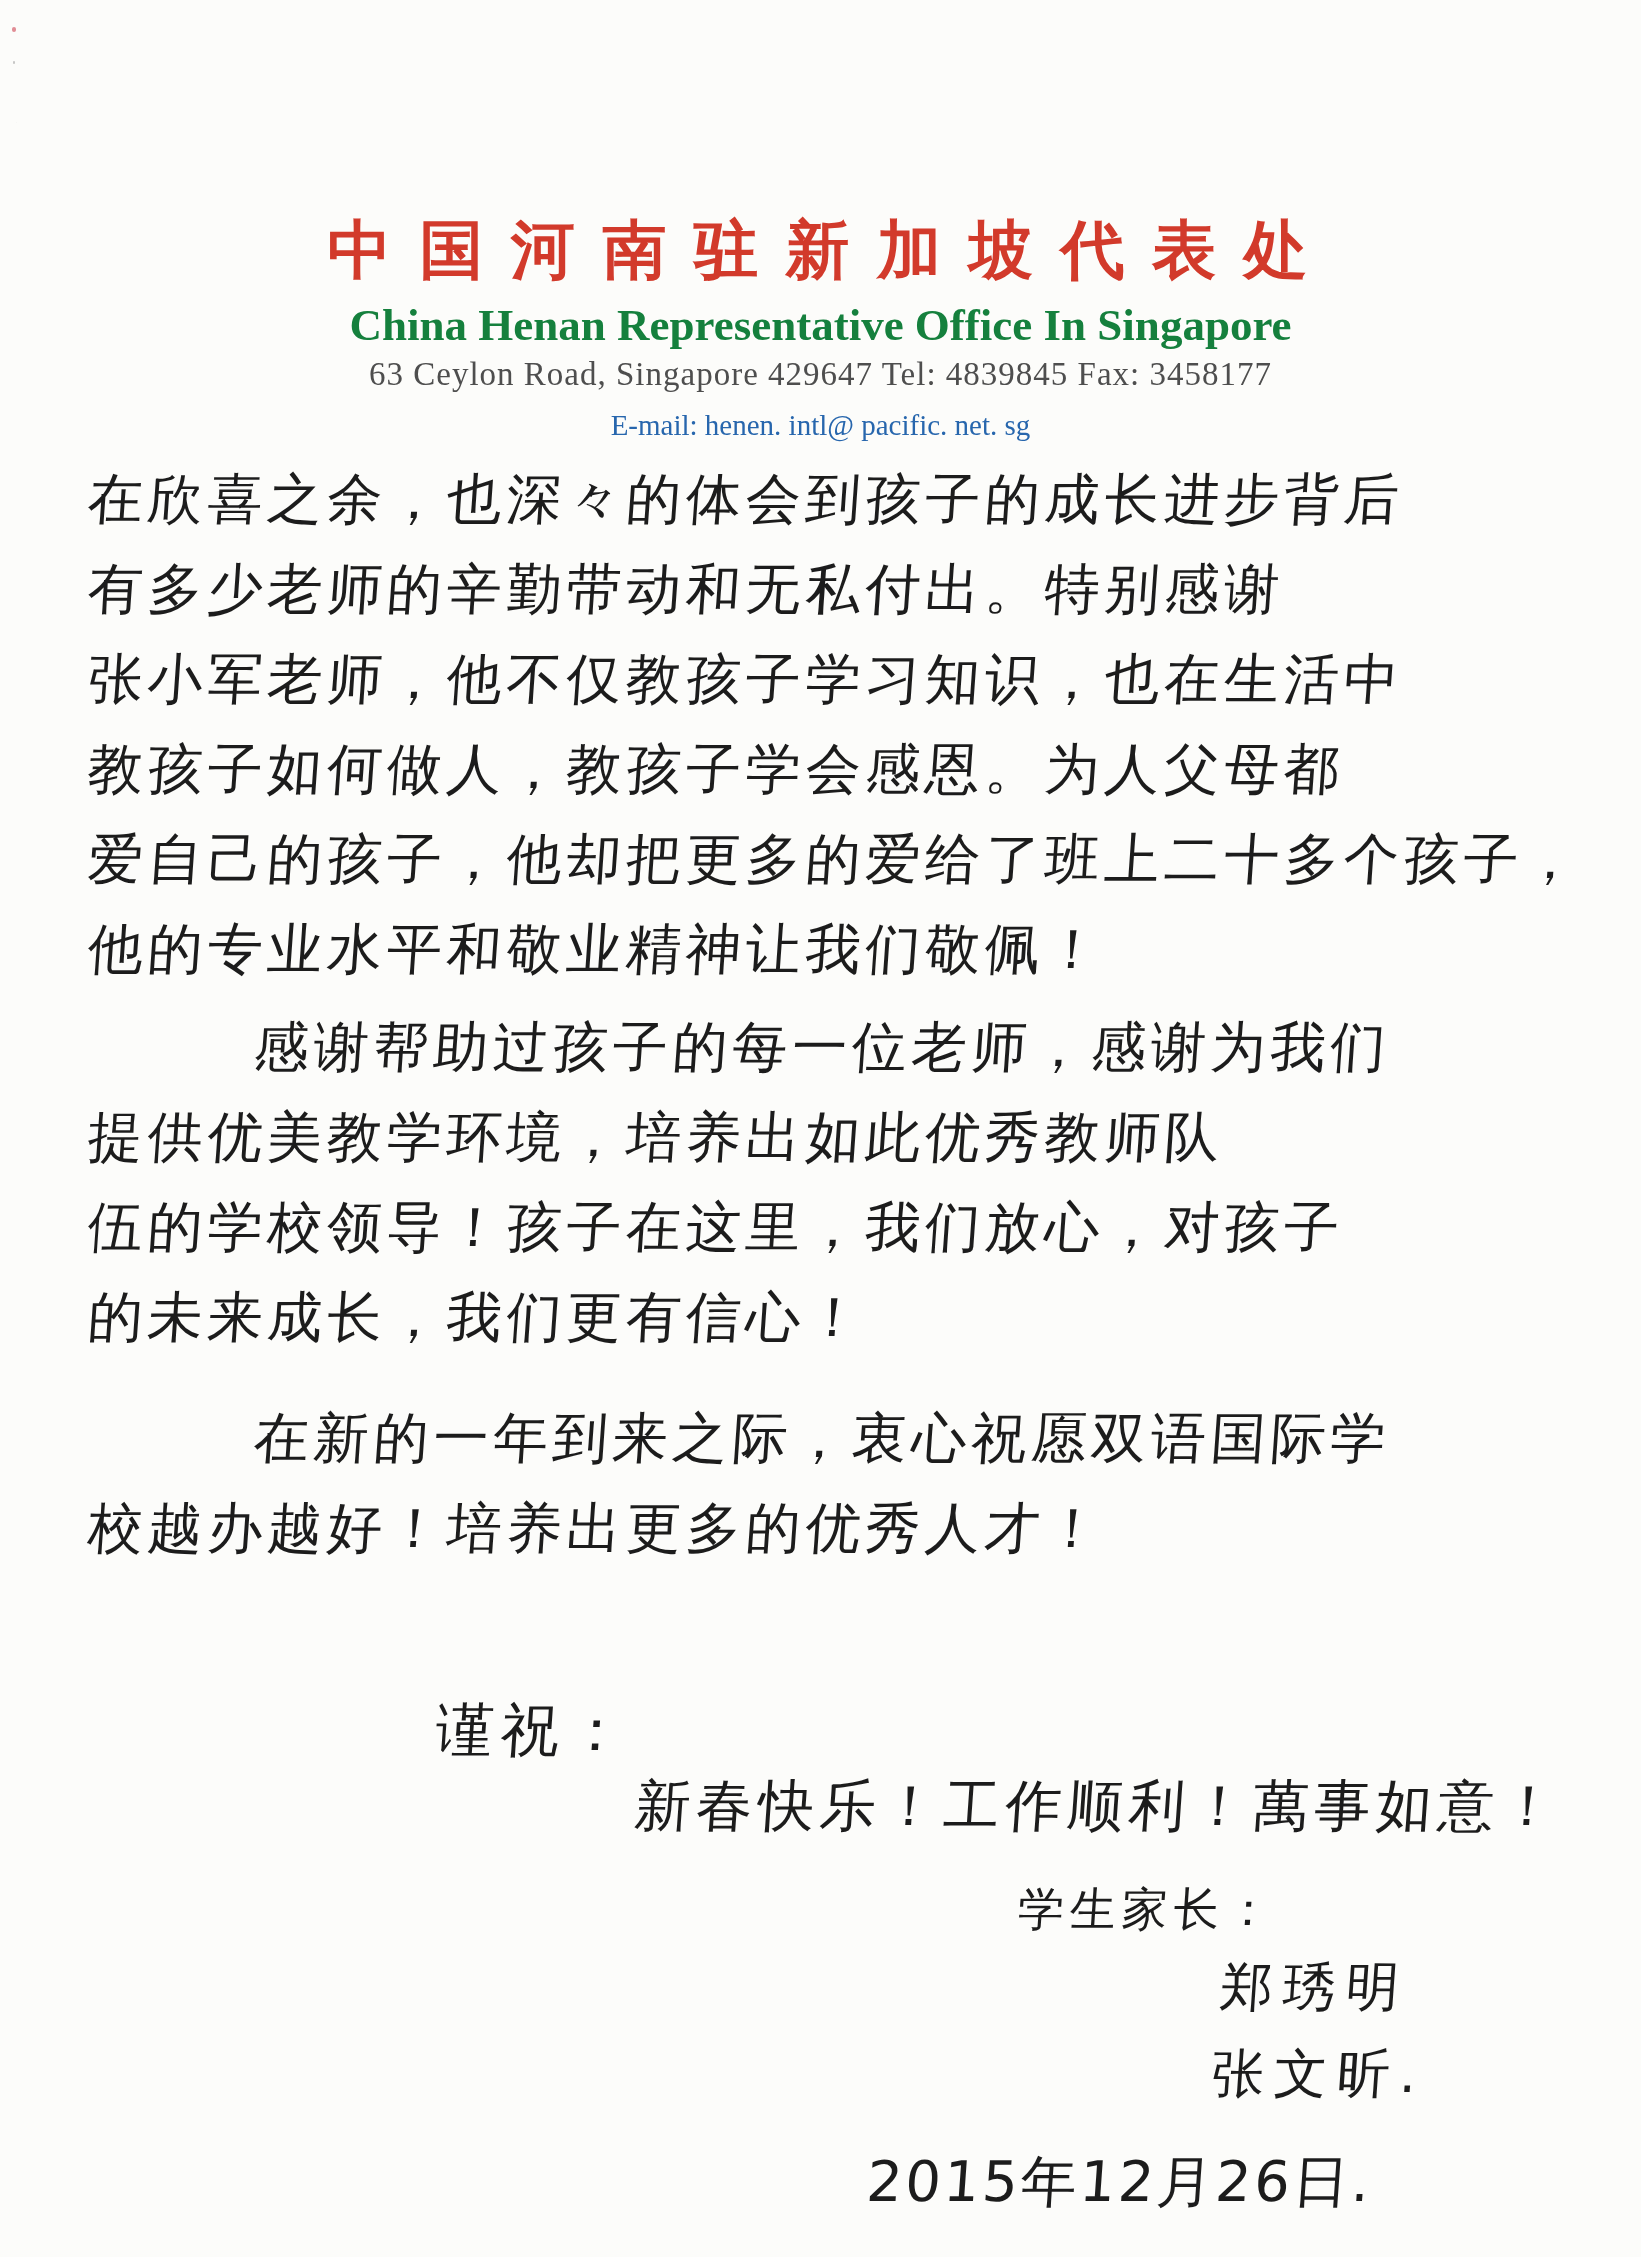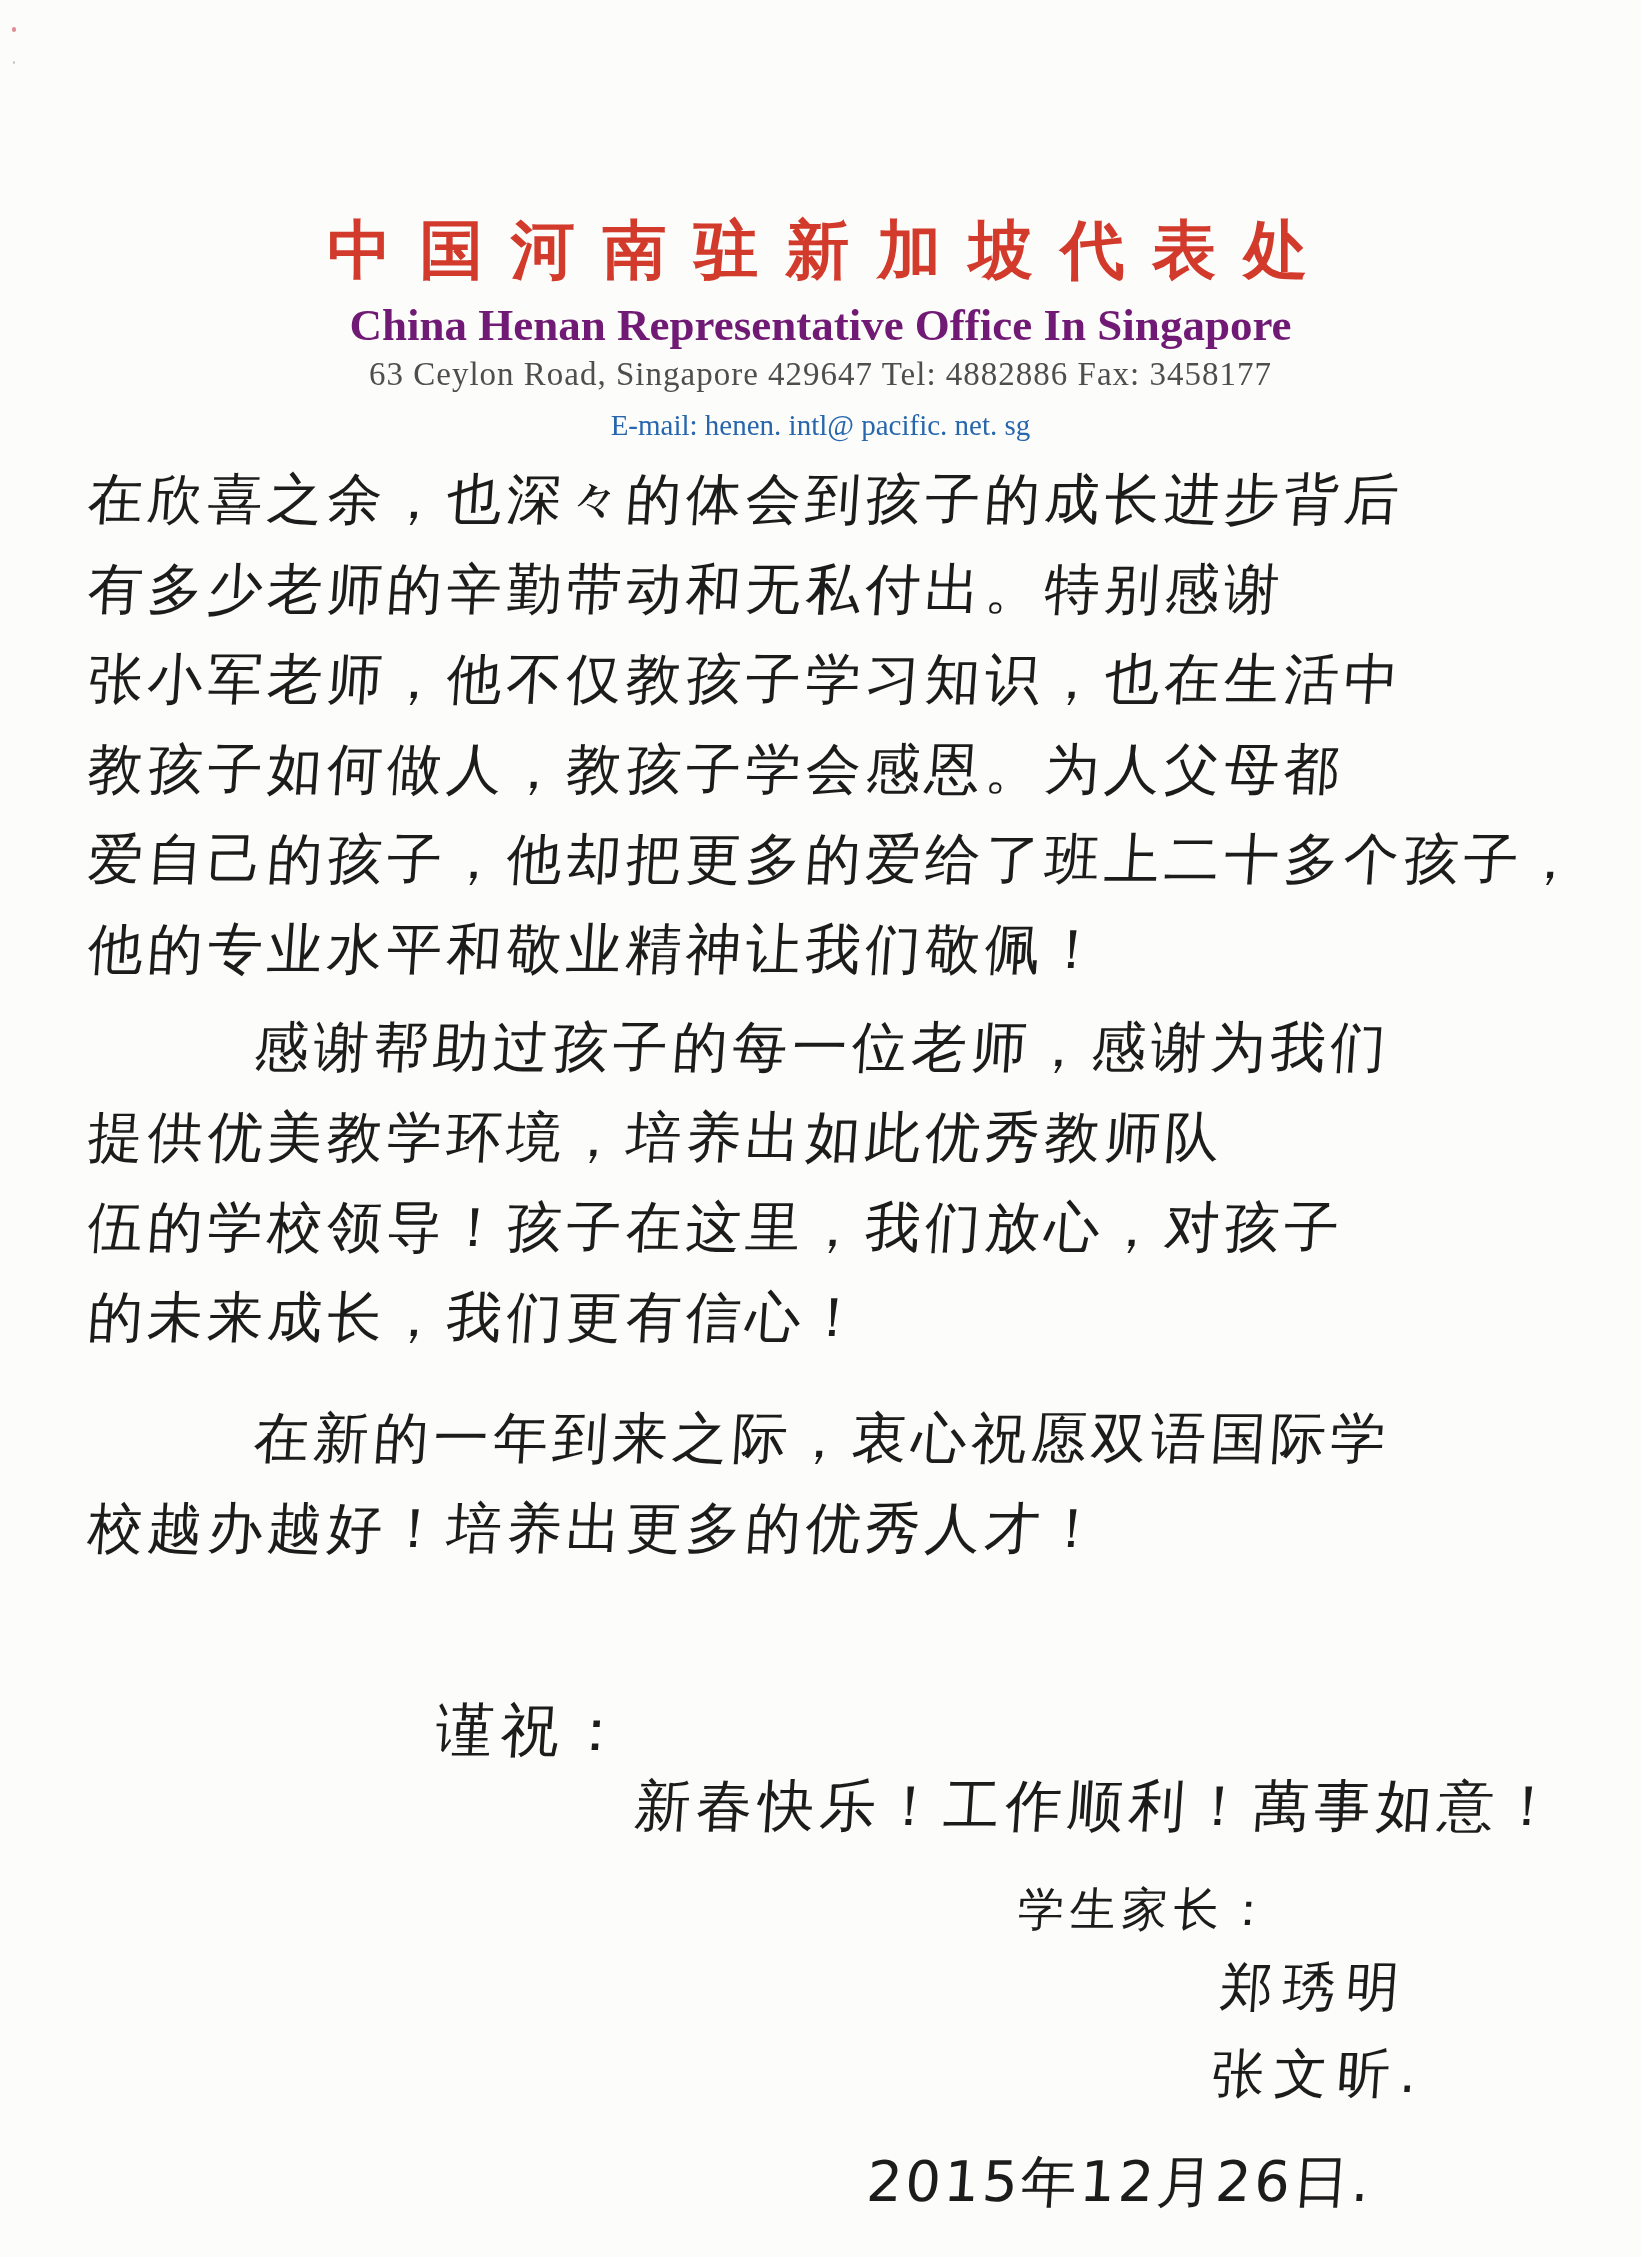--- a/index.html
+++ b/index.html
@@ -44,21 +44,21 @@
     letter-spacing: 5.8px;
     color: #d23a2b;
     white-space: nowrap;
   }
   .en-title {
     margin-top: 7.7px;
     font-family: "Liberation Serif", "DejaVu Serif", serif;
     font-weight: 700;
     font-size: 45px;
     line-height: 52px;
-    color: #701a75;
+    color: #15803d;
     white-space: nowrap;
   }
   .address {
     margin-top: 3.9px;
     font-size: 33px;
     line-height: 39px;
     letter-spacing: 1px;
     color: #4e4e4e;
     white-space: nowrap;
   }
@@ -102,21 +102,21 @@
   .letter-date      { position: absolute; left: 864px;  top: 2145px; font-size: 56px; letter-spacing: 2.9px; white-space: nowrap; }
 </style>
 </head>
 <body>
 
 <div class="page">
 
   <header class="letterhead">
     <div class="cn-title">中 国 河 南 驻 新 加 坡 代 表 处</div>
     <div class="en-title">China Henan Representative Office In Singapore</div>
-    <div class="address">63 Ceylon Road, Singapore 429647 Tel: 4882886 Fax: 3458177</div>
+    <div class="address">63 Ceylon Road, Singapore 429647 Tel: 4839845 Fax: 3458177</div>
     <div class="email">E-mail: henen. intl@ pacific. net. sg</div>
   </header>
 
   <main class="body-text">
     <div class="hw line">在欣喜之余，也深々的体会到孩子的成长进步背后</div>
     <div class="hw line">有多少老师的辛勤带动和无私付出。特别感谢</div>
     <div class="hw line">张小军老师，他不仅教孩子学习知识，也在生活中</div>
     <div class="hw line">教孩子如何做人，教孩子学会感恩。为人父母都</div>
     <div class="hw line">爱自己的孩子，他却把更多的爱给了班上二十多个孩子，</div>
     <div class="hw line">他的专业水平和敬业精神让我们敬佩！</div>

